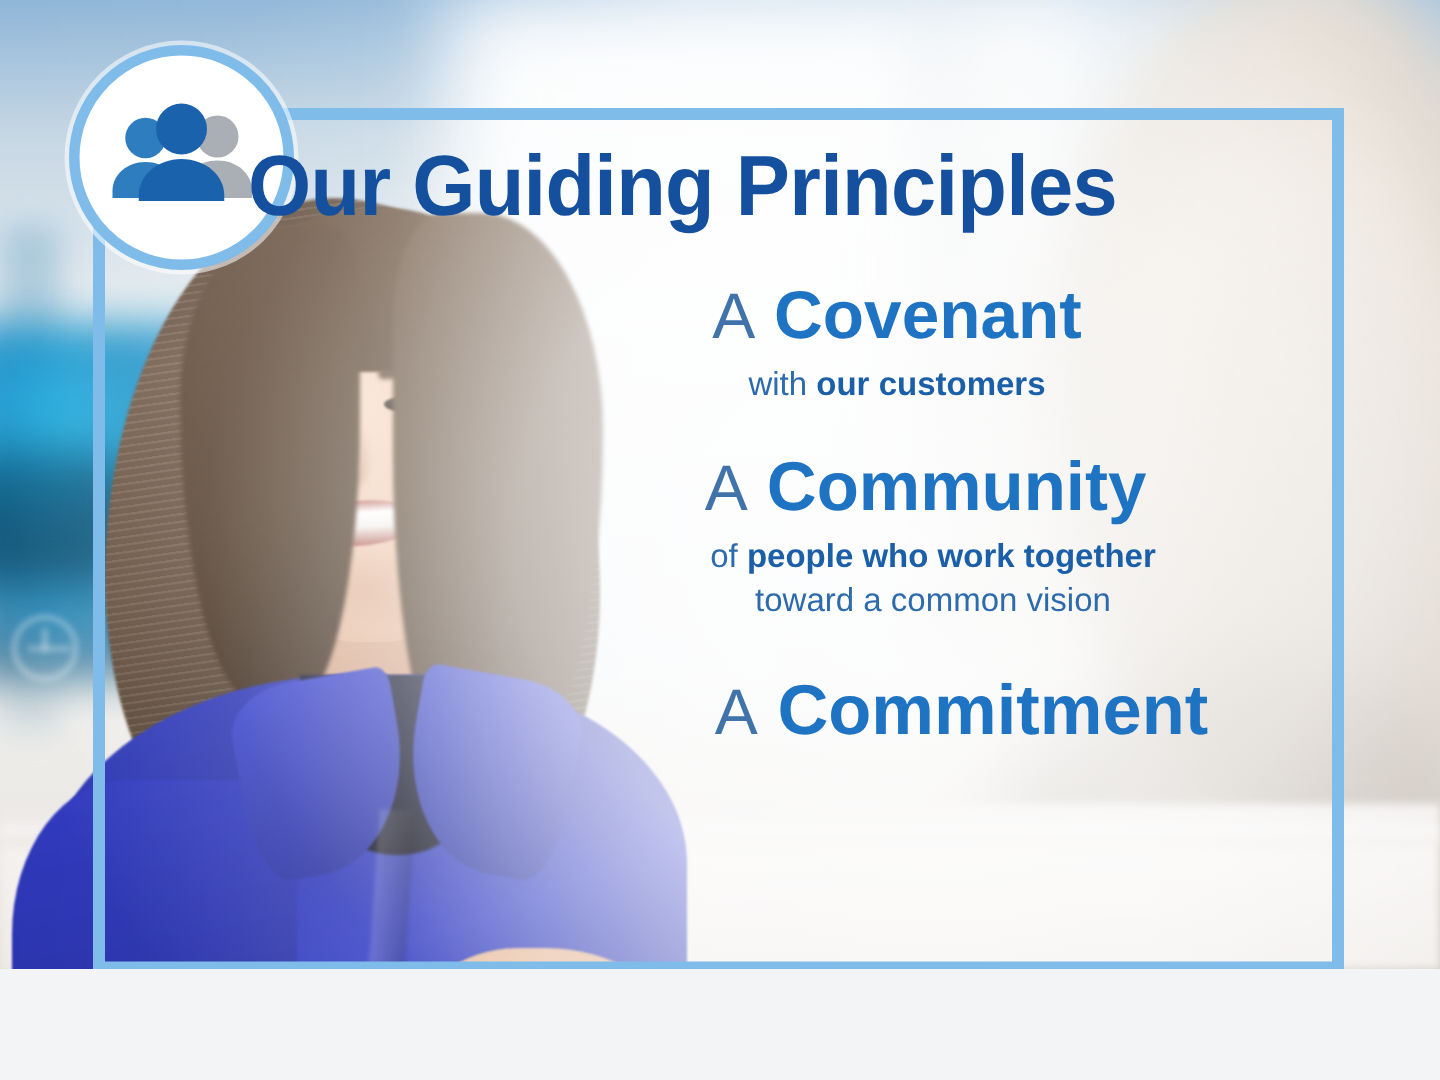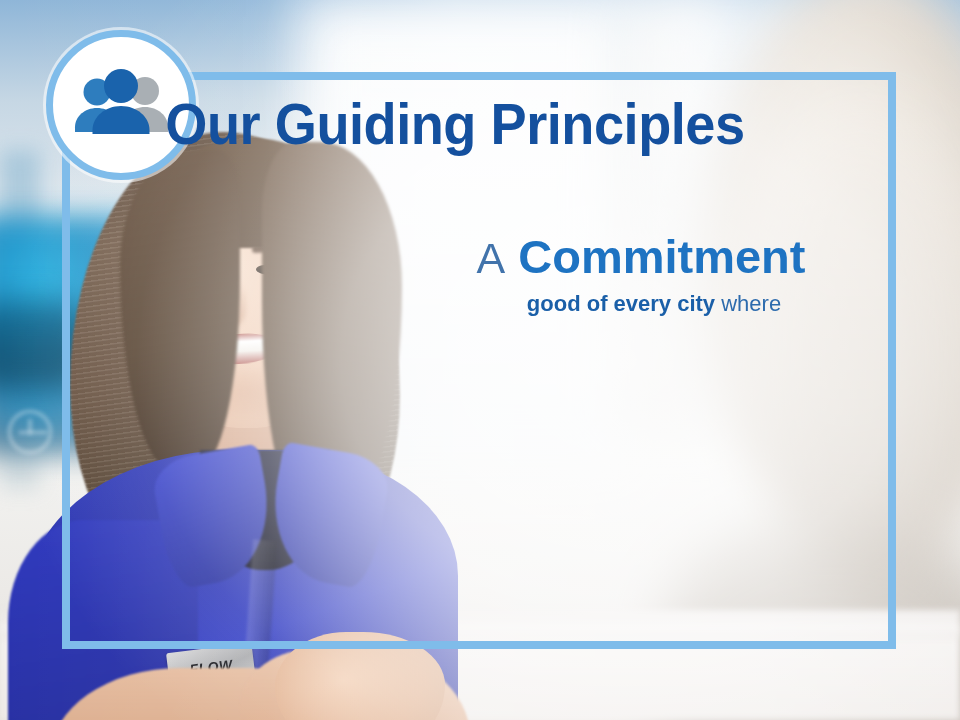--- a/index.html
+++ b/index.html
@@ -1,19 +1,19 @@
 <!DOCTYPE html>
 <html><head>
 <meta charset="utf-8">
 <style>
   html,body{margin:0;padding:0;background:#f2f4f6;}
   *{box-sizing:border-box;}
   #stage{
     position:relative;
-    width:960px;height:720px;
+    width:960px;height:646px;
     overflow:hidden;
     font-family:"Liberation Sans","DejaVu Sans",sans-serif;
     background:#dfe6ec;
   }
 
   
   .photo{position:absolute;inset:0;overflow:hidden;}
 
   
   .bg-base{
@@ -312,21 +312,21 @@
     margin-top:6px;
   }
   .sub b{font-weight:bold;color:#1a5fa8;}
 
   
   #block-covenant{margin-left:-14px;}
   #block-covenant .head{font-size:45px;}
   #block-community{margin-top:30px;margin-left:24px;}
   #block-community .head{font-size:46px;}
   #block-community .sub{margin-left:10px;}
-  #block-commitment{margin-top:46px;margin-left:72px;}
+  #block-commitment{margin-top:34px;margin-left:72px;}
   #block-commitment .head{font-size:47px;}
   #block-commitment .sub{margin-left:26px;width:400px;display:inline-block;}
 </style>
 </head>
 <body>
 
 <div id="stage">
 
   <div class="photo">
     <div class="bg-base"></div>
@@ -398,26 +398,43 @@
       <circle cx="52" cy="18" r="17" fill="#1A63AC"></circle>
       <path d="M52 38c-16 0-28.5 11-28.5 24.2V66h57v-3.8C80.5 49 68 38 52 38z" fill="#1A63AC"></path>
     </svg>
   </div>
 
   <div class="title">Our Guiding Principles</div>
 
   <div class="principles">
 
     <div class="block" id="block-covenant">
+      <div class="head">
+        <span class="art">A</span>
+        <span>Covenant</span>
+      </div>
+      <div class="sub">
+          <div><span>with </span><b>our customers</b></div>
+        </div>
     </div>
 
+    <div class="block" id="block-community">
+      <div class="head">
+        <span class="art">A</span>
+        <span>Community</span>
+      </div>
+      <div class="sub">
+          <div><span>of </span><b>people who work together</b></div>
+          <div><span>toward a common vision</span></div>
+        </div>
+    </div>
 
     <div class="block" id="block-commitment">
       <div class="head">
         <span class="art">A</span>
         <span>Commitment</span>
       </div>
-      <div class="sub"><div><b>good of every city</b><span> where</span></div></div>
+      <div class="sub"></div>
     </div>
 
   </div>
 
 </div>
 
 </body></html>

